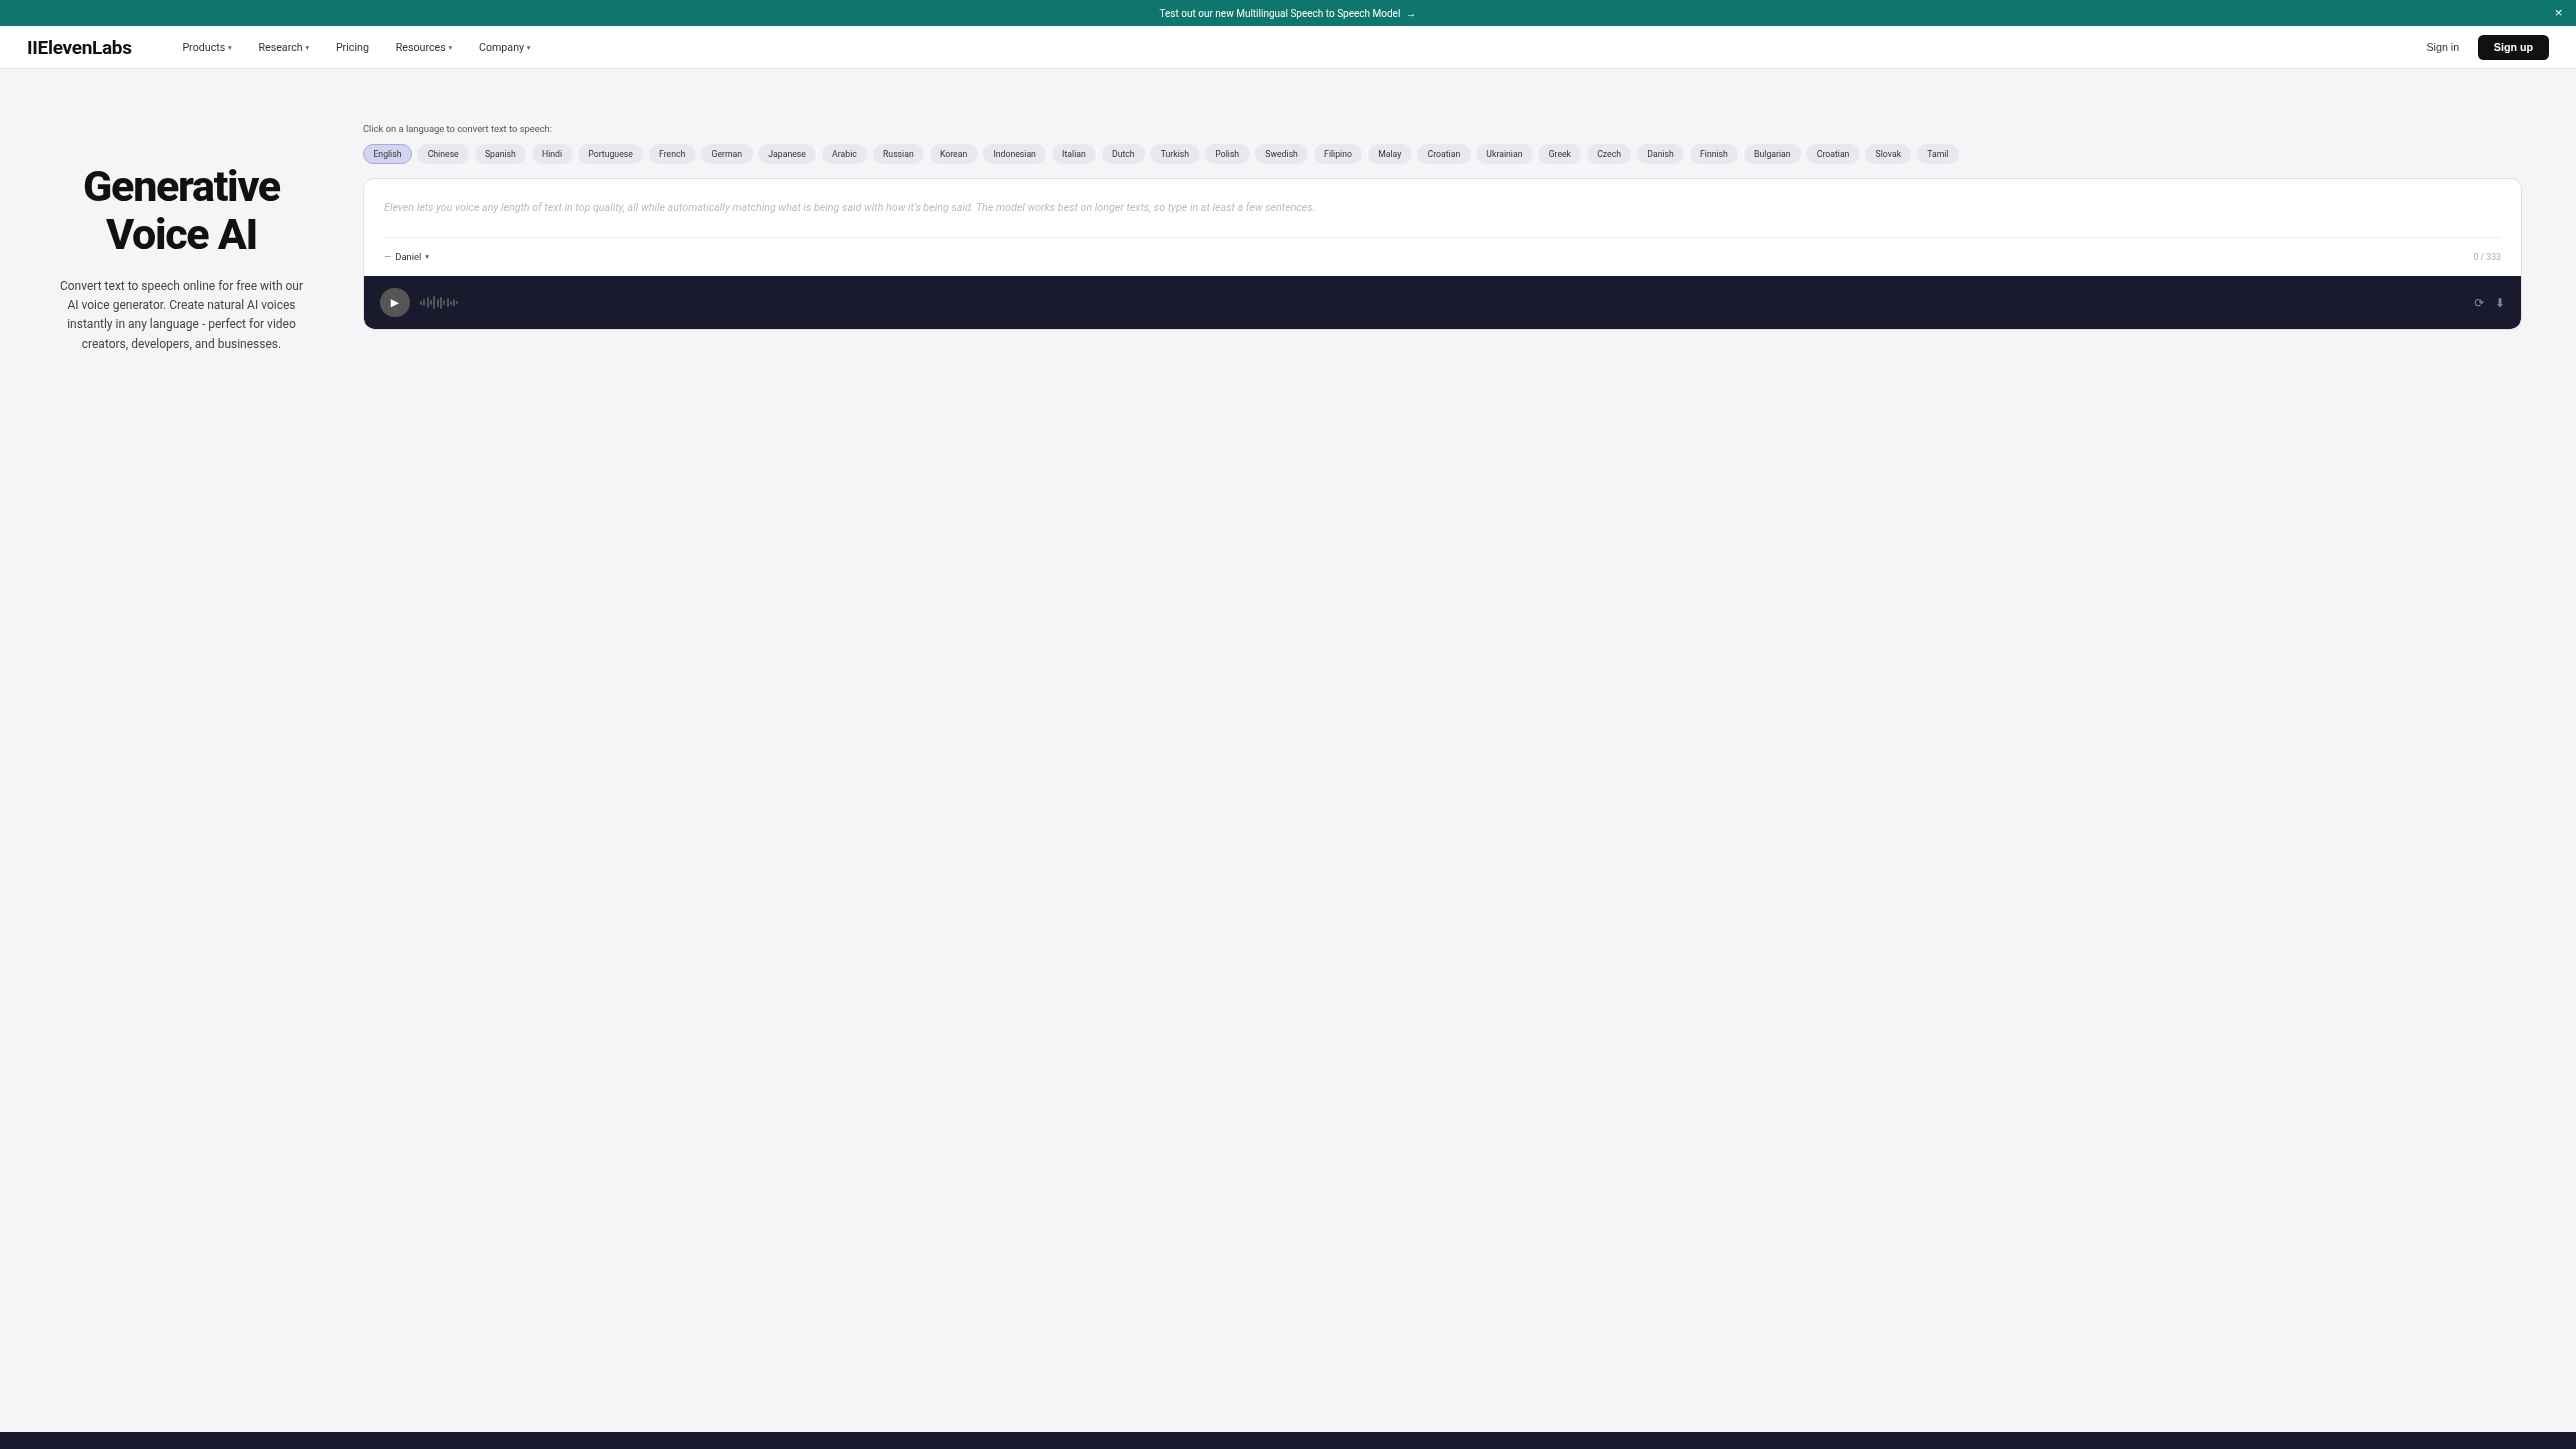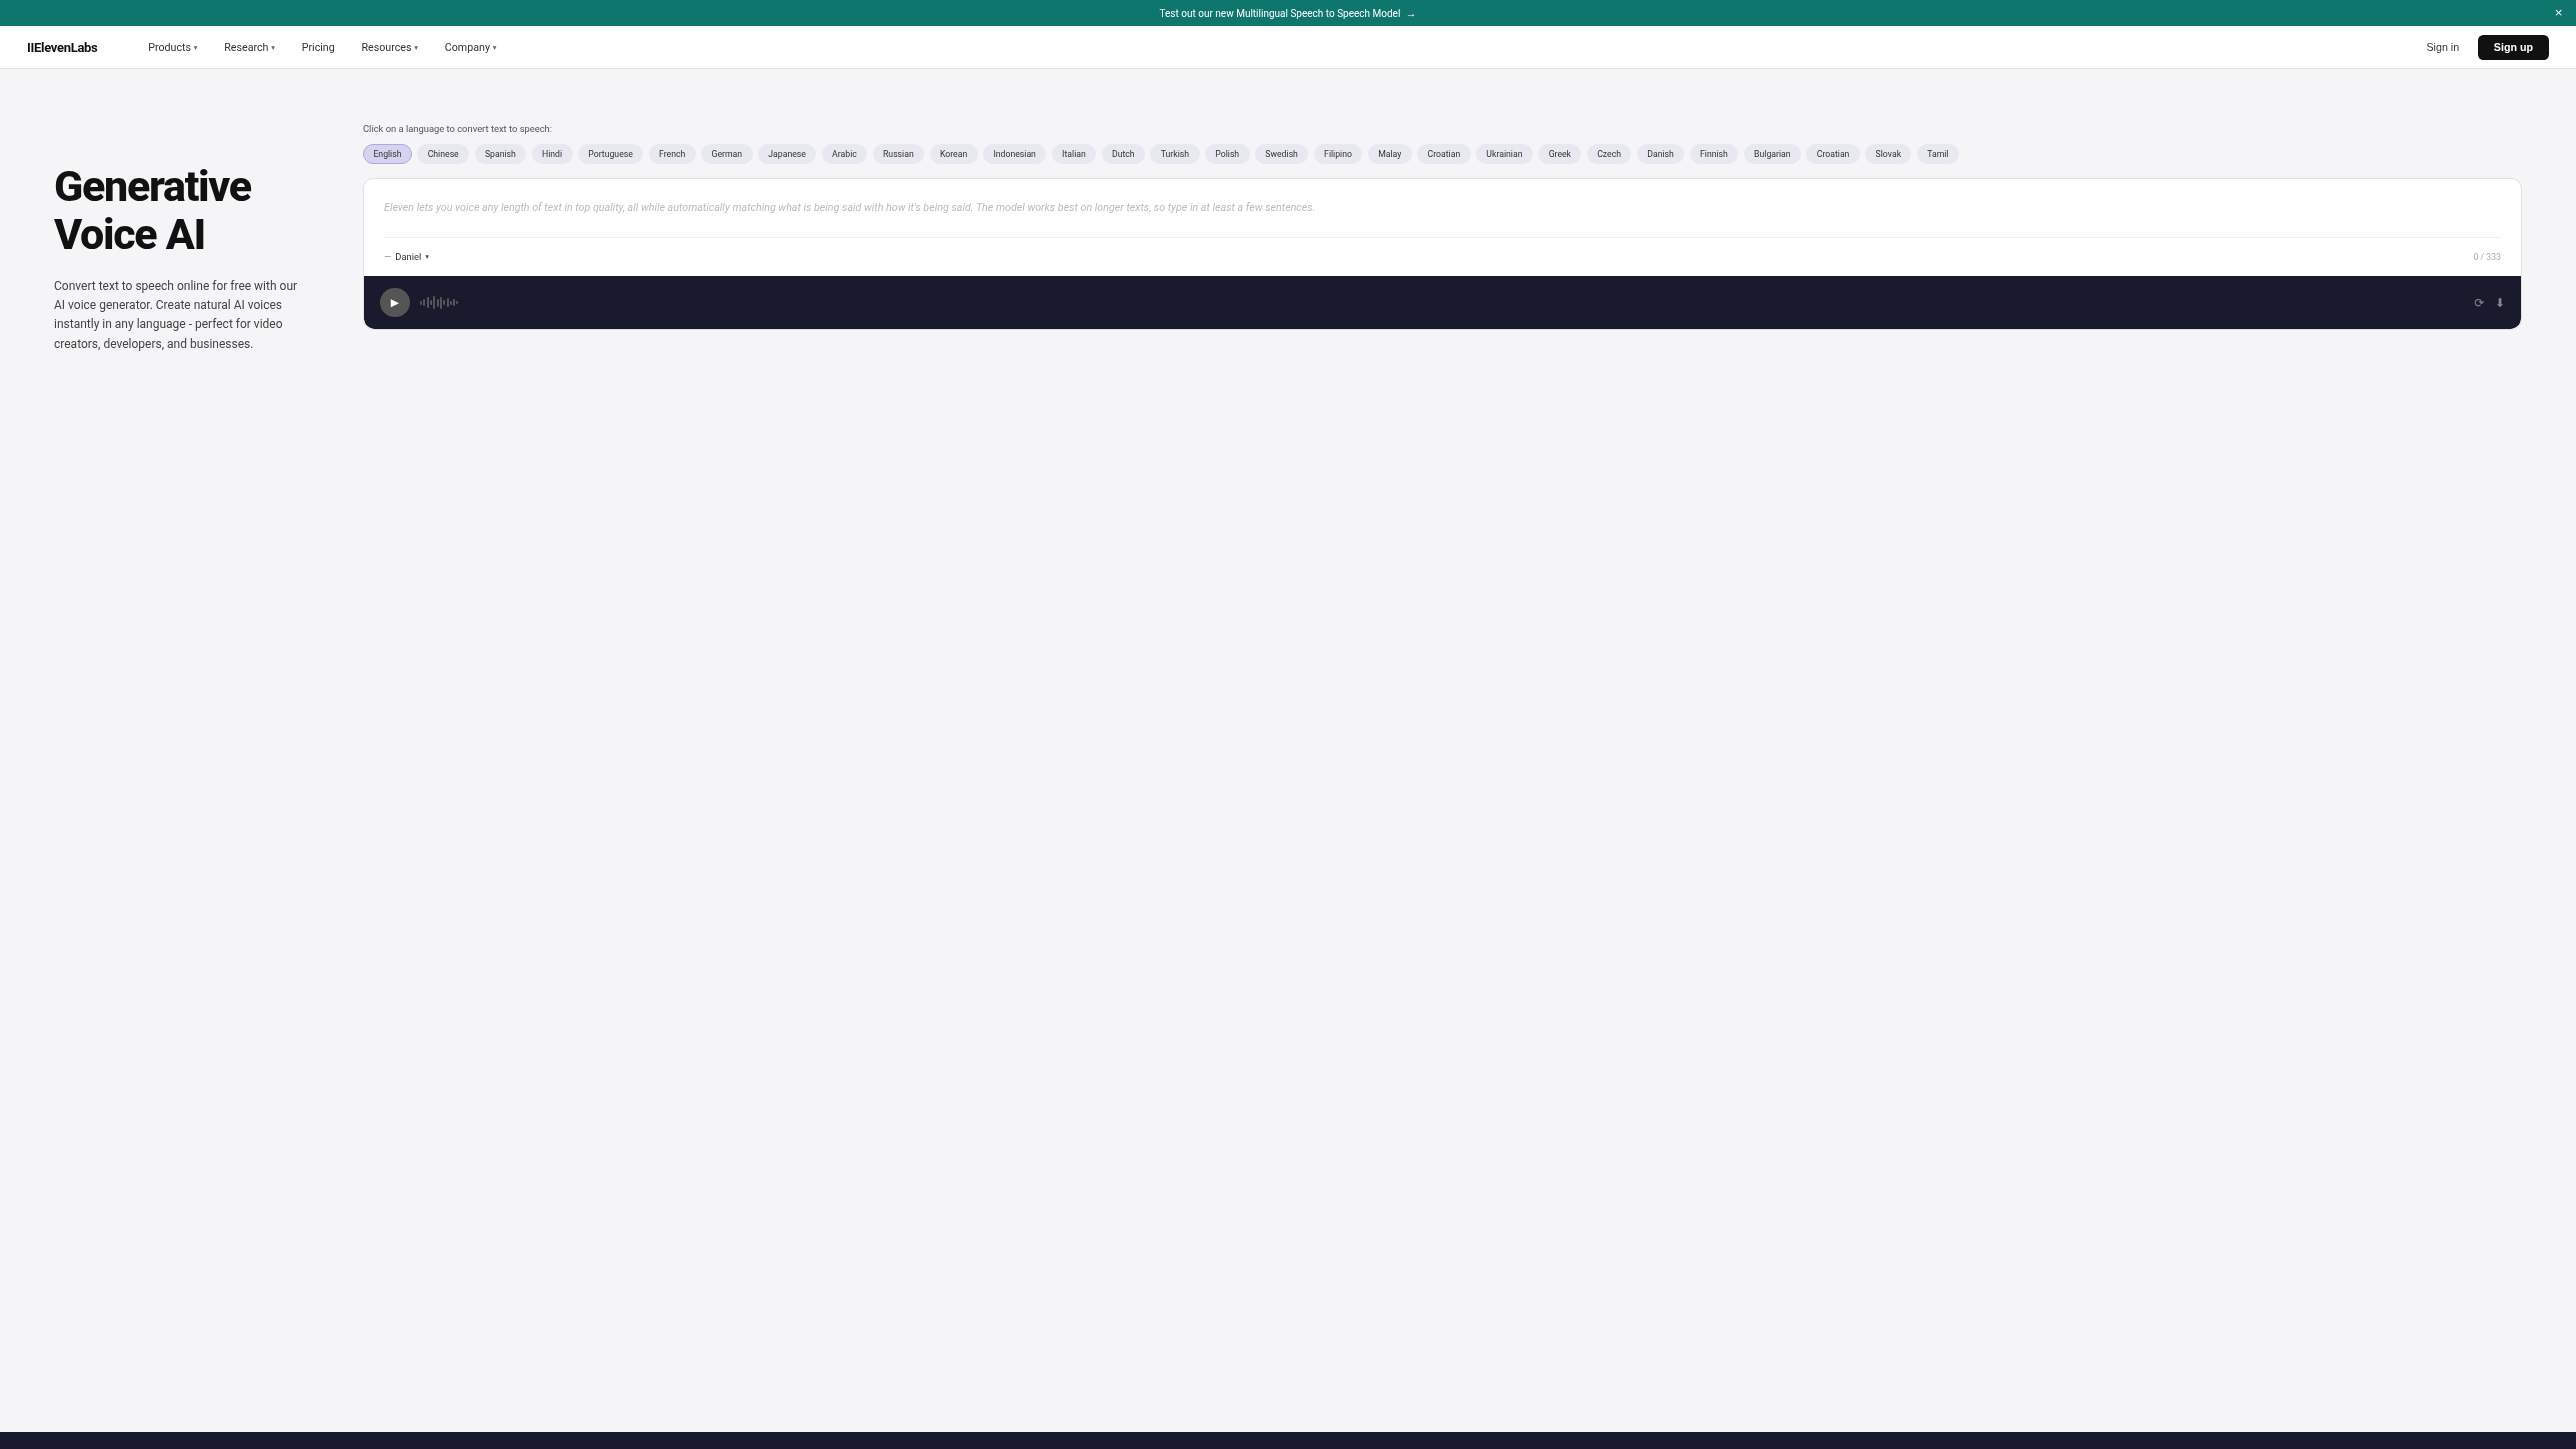--- a/index.html
+++ b/index.html
@@ -41,21 +41,21 @@
     nav {
       background: #fff;
       border-bottom: 0.7px solid #e5e5e5;
       padding: 0 27px;
       display: flex;
       align-items: center;
       height: 43px;
       gap: 0;
     }
     .logo {
-      font-size: 13px;
+      font-size: 19px;
       font-weight: 700;
       color: #111;
       margin-right: 40px;
       letter-spacing: -0.3px;
     }
     .nav-links {
       display: flex;
       align-items: flex-end;
       gap: 5.4px;
       flex: 1;
@@ -117,20 +117,21 @@
       background-size: 20px 20px;
       opacity: 0.4;
       pointer-events: none;
     }
 
     .hero-left {
       flex: 0 0 255px;
       padding-top: 54px;
       position: relative;
       z-index: 1;
+      text-align: center;
     }
     .hero-title {
       font-size: 43px;
       font-weight: 800;
       color: #111;
       line-height: 1.1;
       margin-bottom: 19px;
       letter-spacing: -1.3px;
     }
     .hero-desc {

